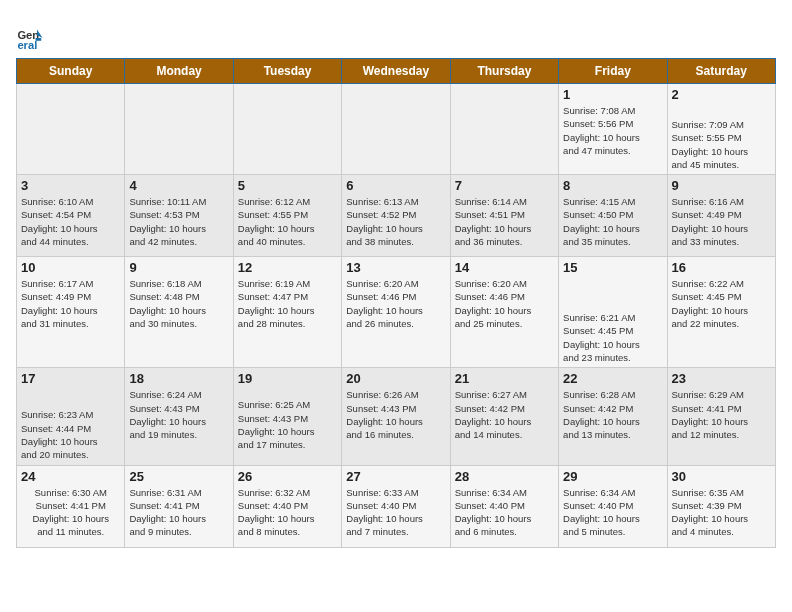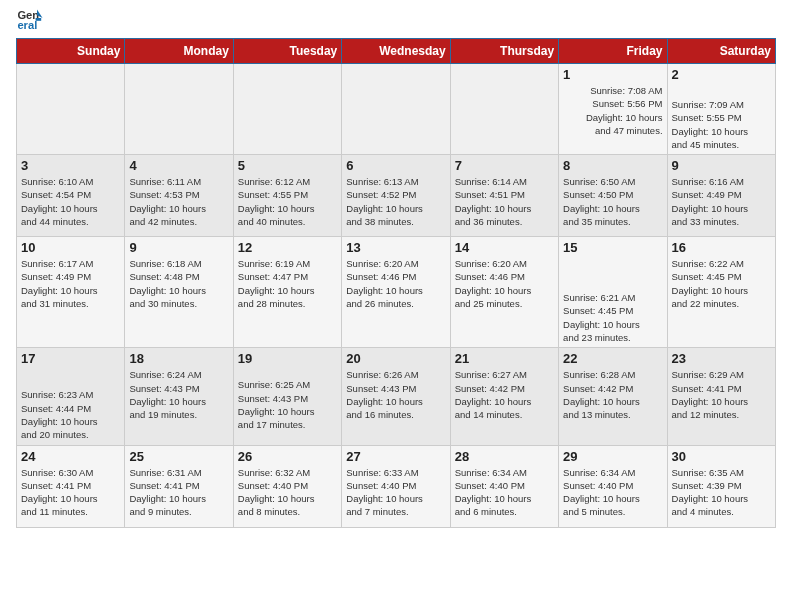--- a/index.html
+++ b/index.html
@@ -5,21 +5,21 @@
     * { margin: 0; padding: 0; box-sizing: border-box; }
     body {
       font-family: Arial, sans-serif;
       background: #fff;
       width: 792px;
       height: 612px;
       overflow: hidden;
     }
     .container {
       width: 792px;
-      padding: 0 16px 8px 16px;
+      padding: 20px 16px 8px 16px;
     }
     .header-row {
       display: flex;
       align-items: flex-start;
       justify-content: space-between;
       margin-bottom: 6px;
     }
     .logo {
       display: flex;
       align-items: center;
@@ -51,26 +51,26 @@
     .location {
       font-size: 15px;
       color: #555;
     }
     table {
       width: 100%;
       border-collapse: collapse;
       table-layout: fixed;
     }
     thead th {
-      background-color: #b91c1c;
+      background-color: #a16207;
       color: #fff;
       font-size: 12px;
       font-weight: bold;
       padding: 5px 4px;
-      text-align: right;
+      text-align: center;
       border: 1px solid #2a6aa0;
     }
     tbody td {
       border: 1px solid #ccc;
       vertical-align: top;
       padding: 3px 4px;
       font-size: 10px;
       height: 82px;
       background: #fff;
     }
@@ -135,21 +135,21 @@
     </thead>
     <tbody id="calendar-body">
         <tr>
           <td class="empty"></td>
           <td class="empty"></td>
           <td class="empty"></td>
           <td class="empty"></td>
           <td class="empty"></td>
           <td>
             <span class="day-num">1</span>
-            <div class="day-info" style="white-space: pre-line; text-align: right;">Sunrise: 7:08 AM
+            <div class="day-info" style="white-space: pre-line;">Sunrise: 7:08 AM
 Sunset: 5:56 PM
 Daylight: 10 hours
 and 47 minutes.</div>
           </td>
           <td>
             <span class="day-num">2</span>
             <div class="day-info" style="white-space: pre-line; margin-top: 16px;">Sunrise: 7:09 AM
 Sunset: 5:55 PM
 Daylight: 10 hours
 and 45 minutes.</div>
@@ -158,21 +158,21 @@
         <tr>
           <td>
             <span class="day-num">3</span>
             <div class="day-info" style="white-space: pre-line;">Sunrise: 6:10 AM
 Sunset: 4:54 PM
 Daylight: 10 hours
 and 44 minutes.</div>
           </td>
           <td>
             <span class="day-num">4</span>
-            <div class="day-info" style="white-space: pre-line;">Sunrise: 6:11 AM
+            <div class="day-info" style="white-space: pre-line;">Sunrise: 10:11 AM
 Sunset: 4:53 PM
 Daylight: 10 hours
 and 42 minutes.</div>
           </td>
           <td>
             <span class="day-num">5</span>
             <div class="day-info" style="white-space: pre-line;">Sunrise: 6:12 AM
 Sunset: 4:55 PM
 Daylight: 10 hours
 and 40 minutes.</div>
@@ -186,21 +186,21 @@
           </td>
           <td>
             <span class="day-num">7</span>
             <div class="day-info" style="white-space: pre-line;">Sunrise: 6:14 AM
 Sunset: 4:51 PM
 Daylight: 10 hours
 and 36 minutes.</div>
           </td>
           <td>
             <span class="day-num">8</span>
-            <div class="day-info" style="white-space: pre-line;">Sunrise: 6:50 AM
+            <div class="day-info" style="white-space: pre-line;">Sunrise: 4:15 AM
 Sunset: 4:50 PM
 Daylight: 10 hours
 and 35 minutes.</div>
           </td>
           <td>
             <span class="day-num">9</span>
             <div class="day-info" style="white-space: pre-line;">Sunrise: 6:16 AM
 Sunset: 4:49 PM
 Daylight: 10 hours
 and 33 minutes.</div>
@@ -304,21 +304,21 @@
             <span class="day-num">23</span>
             <div class="day-info" style="white-space: pre-line;">Sunrise: 6:29 AM
 Sunset: 4:41 PM
 Daylight: 10 hours
 and 12 minutes.</div>
           </td>
         </tr>
         <tr>
           <td>
             <span class="day-num">24</span>
-            <div class="day-info" style="white-space: pre-line;">Sunrise: 6:30 AM
+            <div class="day-info" style="white-space: pre-line; text-align: center;">Sunrise: 6:30 AM
 Sunset: 4:41 PM
 Daylight: 10 hours
 and 11 minutes.</div>
           </td>
           <td>
             <span class="day-num">25</span>
             <div class="day-info" style="white-space: pre-line;">Sunrise: 6:31 AM
 Sunset: 4:41 PM
 Daylight: 10 hours
 and 9 minutes.</div>

